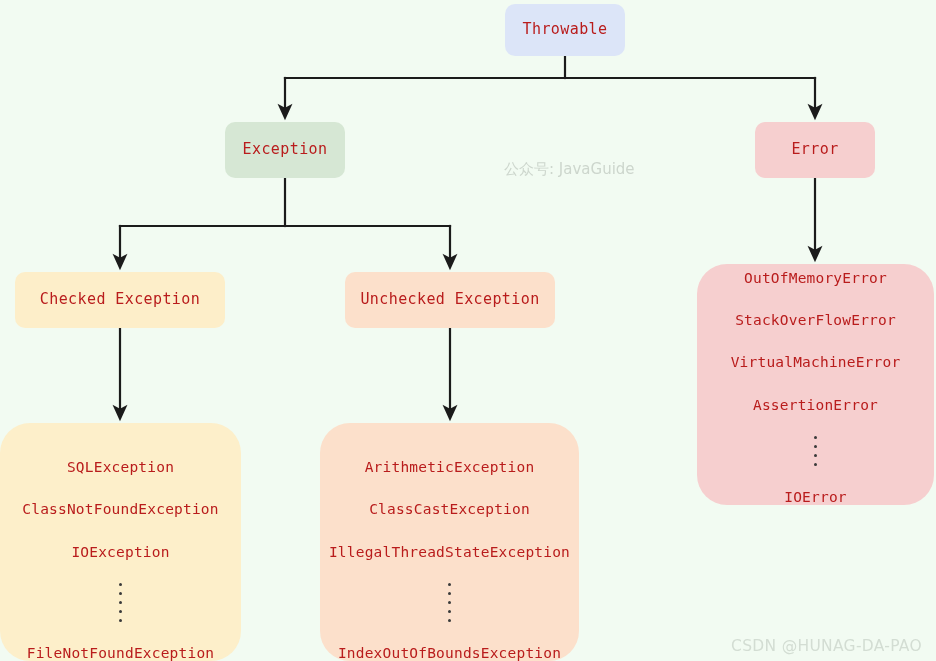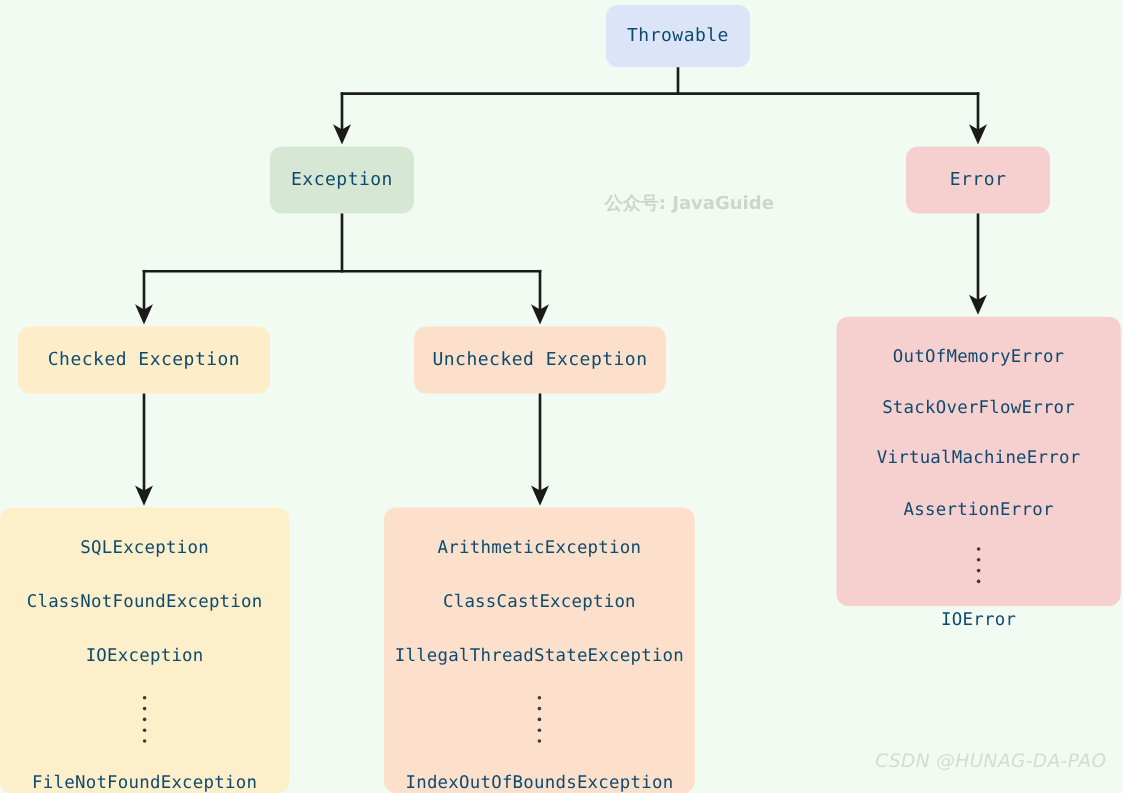--- a/index.html
+++ b/index.html
@@ -22,32 +22,32 @@
     height: 661px;
   }
   .node {
     position: absolute;
     box-sizing: border-box;
     display: flex;
     flex-direction: column;
     align-items: center;
     justify-content: center;
     border-radius: 10px;
-    color: #0c4a6e;
+    color: #b91c1c;
     font-family: "DejaVu Sans Mono", "Liberation Mono", monospace;
   }
   .node .label {
     font-size: 15px;
     letter-spacing: 0.4px;
     line-height: 1.15;
     white-space: nowrap;
   }
   .list-node {
-    border-radius: 10px;
-    justify-content: space-between;
+    border-radius: 30px;
+    justify-content: flex-end;
     padding-top: 26px;
   }
   .list-node .item {
     font-size: 14.5px;
     letter-spacing: 0.2px;
     line-height: 1.12;
     white-space: nowrap;
     margin-bottom: 26px;
   }
   .list-node .item:last-child {
@@ -107,33 +107,31 @@
   .wm-center {
     position: absolute;
     left: 504px;
     top: 158px;
     color: #cdd6cd;
     font-family: "DejaVu Sans", "Liberation Sans", sans-serif;
     font-size: 15px;
     line-height: 1.5;
     white-space: nowrap;
     user-select: none;
-    font-weight: bold;
   }
   .wm-corner {
     position: absolute;
     right: 14px;
-    bottom: 18px;
+    bottom: 6px;
     color: #d3ddd3;
     font-family: "DejaVu Sans", "Liberation Sans", sans-serif;
     font-size: 15.5px;
     letter-spacing: 0.3px;
     white-space: nowrap;
     user-select: none;
-    font-style: italic;
   }
 </style>
 </head>
 <body>
 
 <svg id="diagram" viewBox="0 0 936 661" xmlns="http://www.w3.org/2000/svg">
   <defs>
     <marker id="arrow" markerWidth="9" markerHeight="9" refX="4.2" refY="4" orient="auto" markerUnits="strokeWidth">
       <path d="M0.4,0.6 L8,4 L0.4,7.4 L2.3,4 Z" fill="#1b1b1b"></path>
     </marker>

